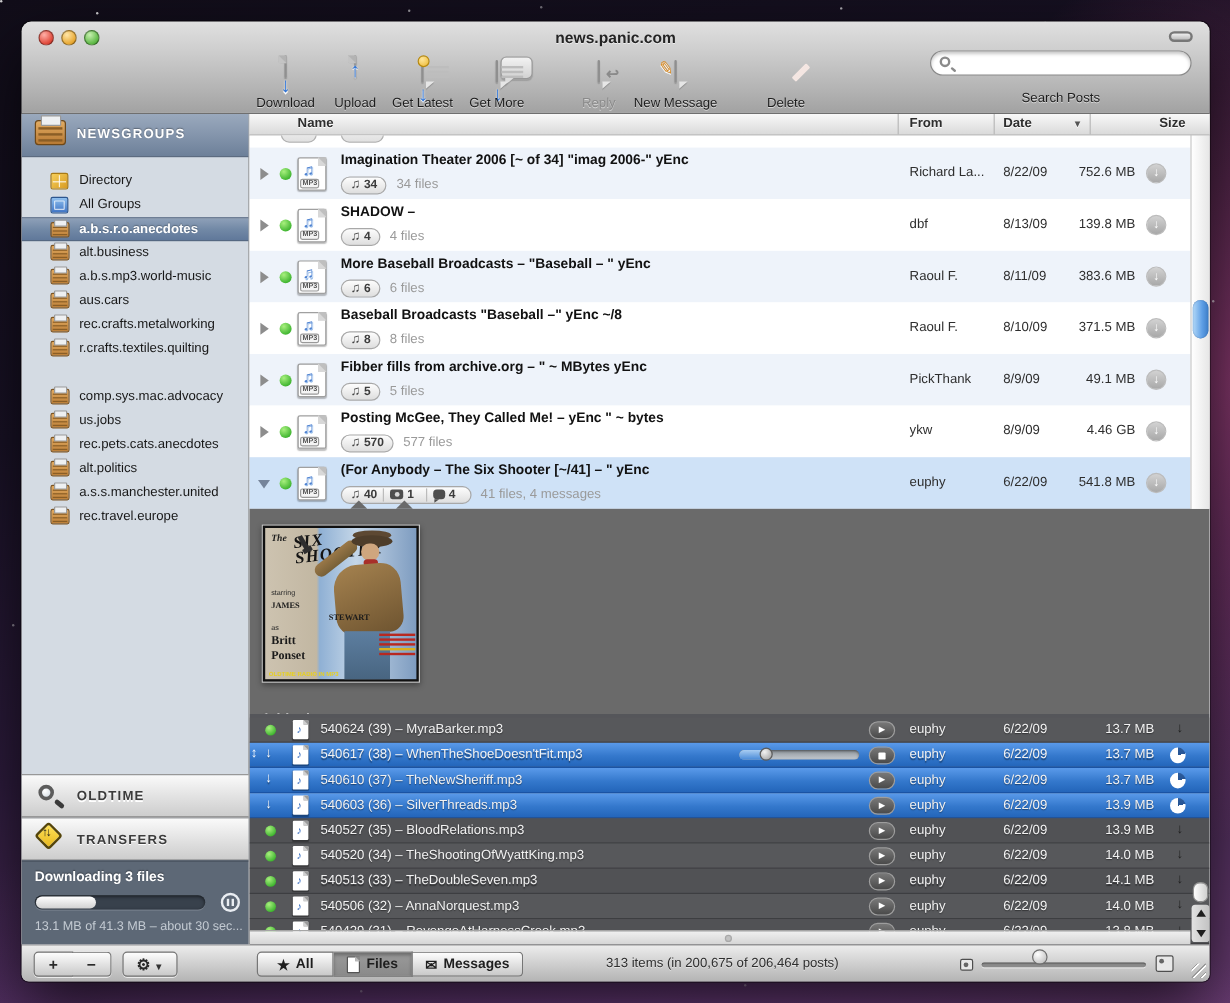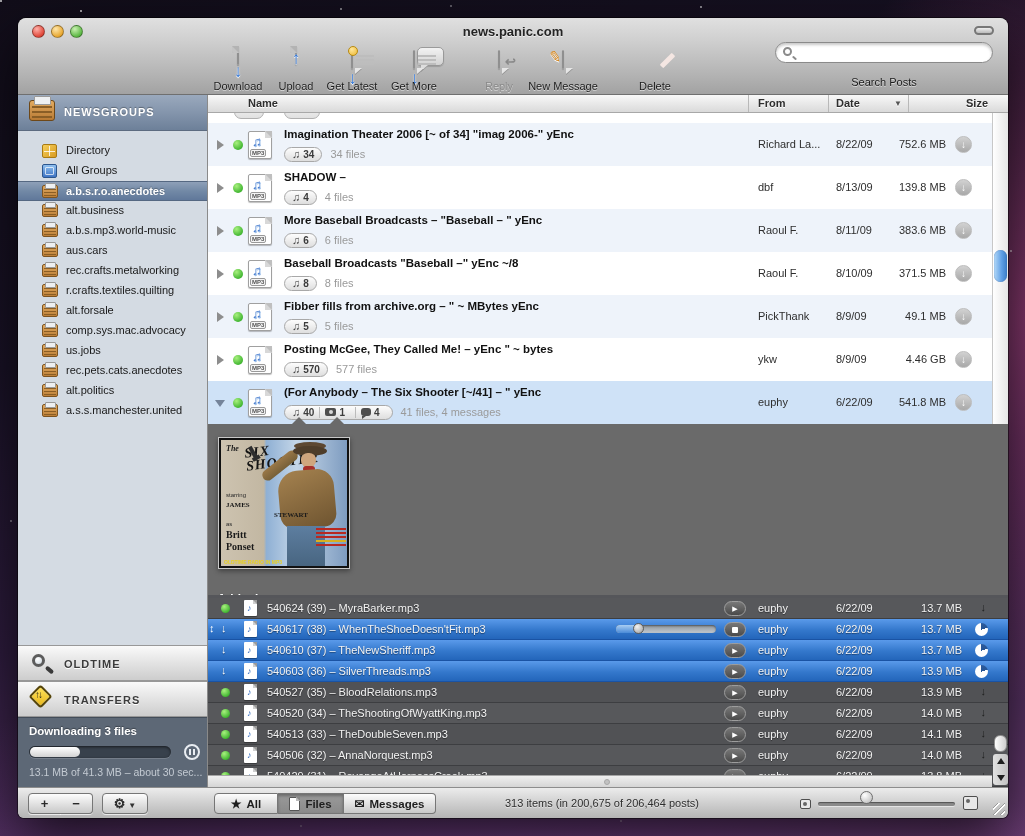--- a/index.html
+++ b/index.html
@@ -380,43 +380,43 @@
           <span class="lb">aus.cars</span>
         </div>
         <div class="sb-item" style="top:166px;">
           <span class="ic crate"></span>
           <span class="lb">rec.crafts.metalworking</span>
         </div>
         <div class="sb-item" style="top:186px;padding-left:28px;">
           <span class="ic crate"></span>
           <span class="lb">r.crafts.textiles.quilting</span>
         </div>
-        <div class="sb-item" style="top:206px;">
-          <span class="ic crate"></span>
-          <span class="lb">alt.forsale</span>
-        </div>
         <div class="sb-item" style="top:226px;">
           <span class="ic crate"></span>
           <span class="lb">comp.sys.mac.advocacy</span>
         </div>
         <div class="sb-item" style="top:246px;">
           <span class="ic crate"></span>
           <span class="lb">us.jobs</span>
         </div>
         <div class="sb-item" style="top:266px;">
           <span class="ic crate"></span>
           <span class="lb">rec.pets.cats.anecdotes</span>
         </div>
         <div class="sb-item" style="top:286px;">
           <span class="ic crate"></span>
           <span class="lb">alt.politics</span>
         </div>
         <div class="sb-item" style="top:306px;">
           <span class="ic crate"></span>
           <span class="lb">a.s.s.manchester.united</span>
+        </div>
+        <div class="sb-item" style="top:326px;">
+          <span class="ic crate"></span>
+          <span class="lb">rec.travel.europe</span>
         </div>
 
         <div class="sb-band" style="top:550px;">
           <span class="magbig"></span>
           <span class="t">OLDTIME</span>
         </div>
         <div class="sb-band" style="top:586px;">
           <span class="sign">
               <span class="ar">↑↓</span>
             </span>

